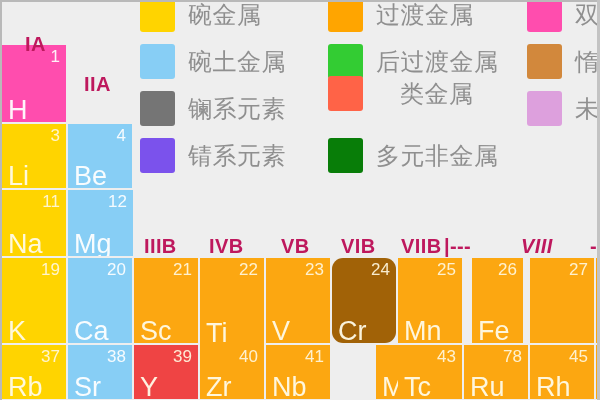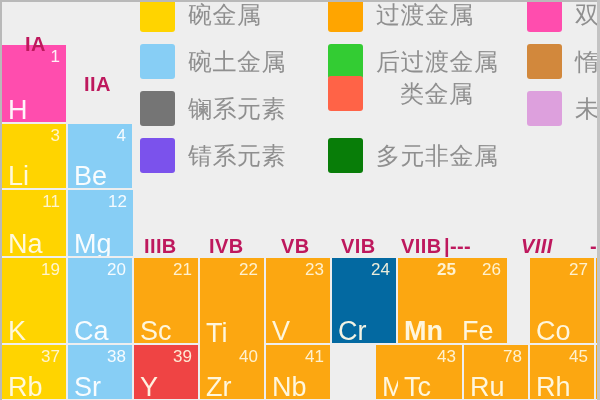--- a/index.html
+++ b/index.html
@@ -75,35 +75,34 @@
         <span class="sym">Sc</span>
       </div>
       <div class="cell orange" style="left: 200px; top: 258px; width: 64px; height: 87px; background: rgb(252, 167, 17);">
         <span class="num">22</span>
         <span class="sym">Ti</span>
       </div>
       <div class="cell orange" style="left: 266px; top: 258px; width: 64px; height: 85px; background: rgb(252, 167, 17);">
         <span class="num">23</span>
         <span class="sym">V</span>
       </div>
-      <div class="cell orange" style="left: 332px; top: 258px; width: 64px; height: 85px; background: #0369a1;">
+      <div class="cell orange" style="left: 332px; top: 258px; width: 64px; height: 85px; background: #a16207; border-radius: 11px;">
         <span class="num">24</span>
         <span class="sym">Cr</span>
       </div>
-      <div class="cell orange" style="left: 398px; top: 258px; width: 64px; height: 85px; background: rgb(252, 167, 17); font-weight: bold;">
+      <div class="cell orange" style="left: 398px; top: 258px; width: 64px; height: 85px; background: rgb(252, 167, 17);">
         <span class="num">25</span>
         <span class="sym">Mn</span>
       </div>
-      <div class="cell orange" style="left: 456px; top: 258px; width: 51px; height: 85px; background: rgb(252, 167, 17);">
+      <div class="cell orange" style="left: 472px; top: 258px; width: 51px; height: 85px; background: rgb(252, 167, 17);">
         <span class="num">26</span>
         <span class="sym">Fe</span>
       </div>
       <div class="cell orange" style="left: 530px; top: 258px; width: 64px; height: 85px; background: rgb(252, 167, 17);">
         <span class="num">27</span>
-        <span class="sym">Co</span>
       </div>
       <div class="cell orange" style="left: 596px; top: 258px; width: 64px; height: 85px; background: rgb(252, 167, 17);"></div>
       <div class="cell yellow" style="left: 2px; top: 345px; width: 64px; height: 54px; background: rgb(255, 212, 0);">
         <span class="num">37</span>
         <span class="sym">Rb</span>
       </div>
       <div class="cell blue" style="left: 68px; top: 345px; width: 64px; height: 54px; background: rgb(135, 206, 245);">
         <span class="num">38</span>
         <span class="sym">Sr</span>
       </div>

